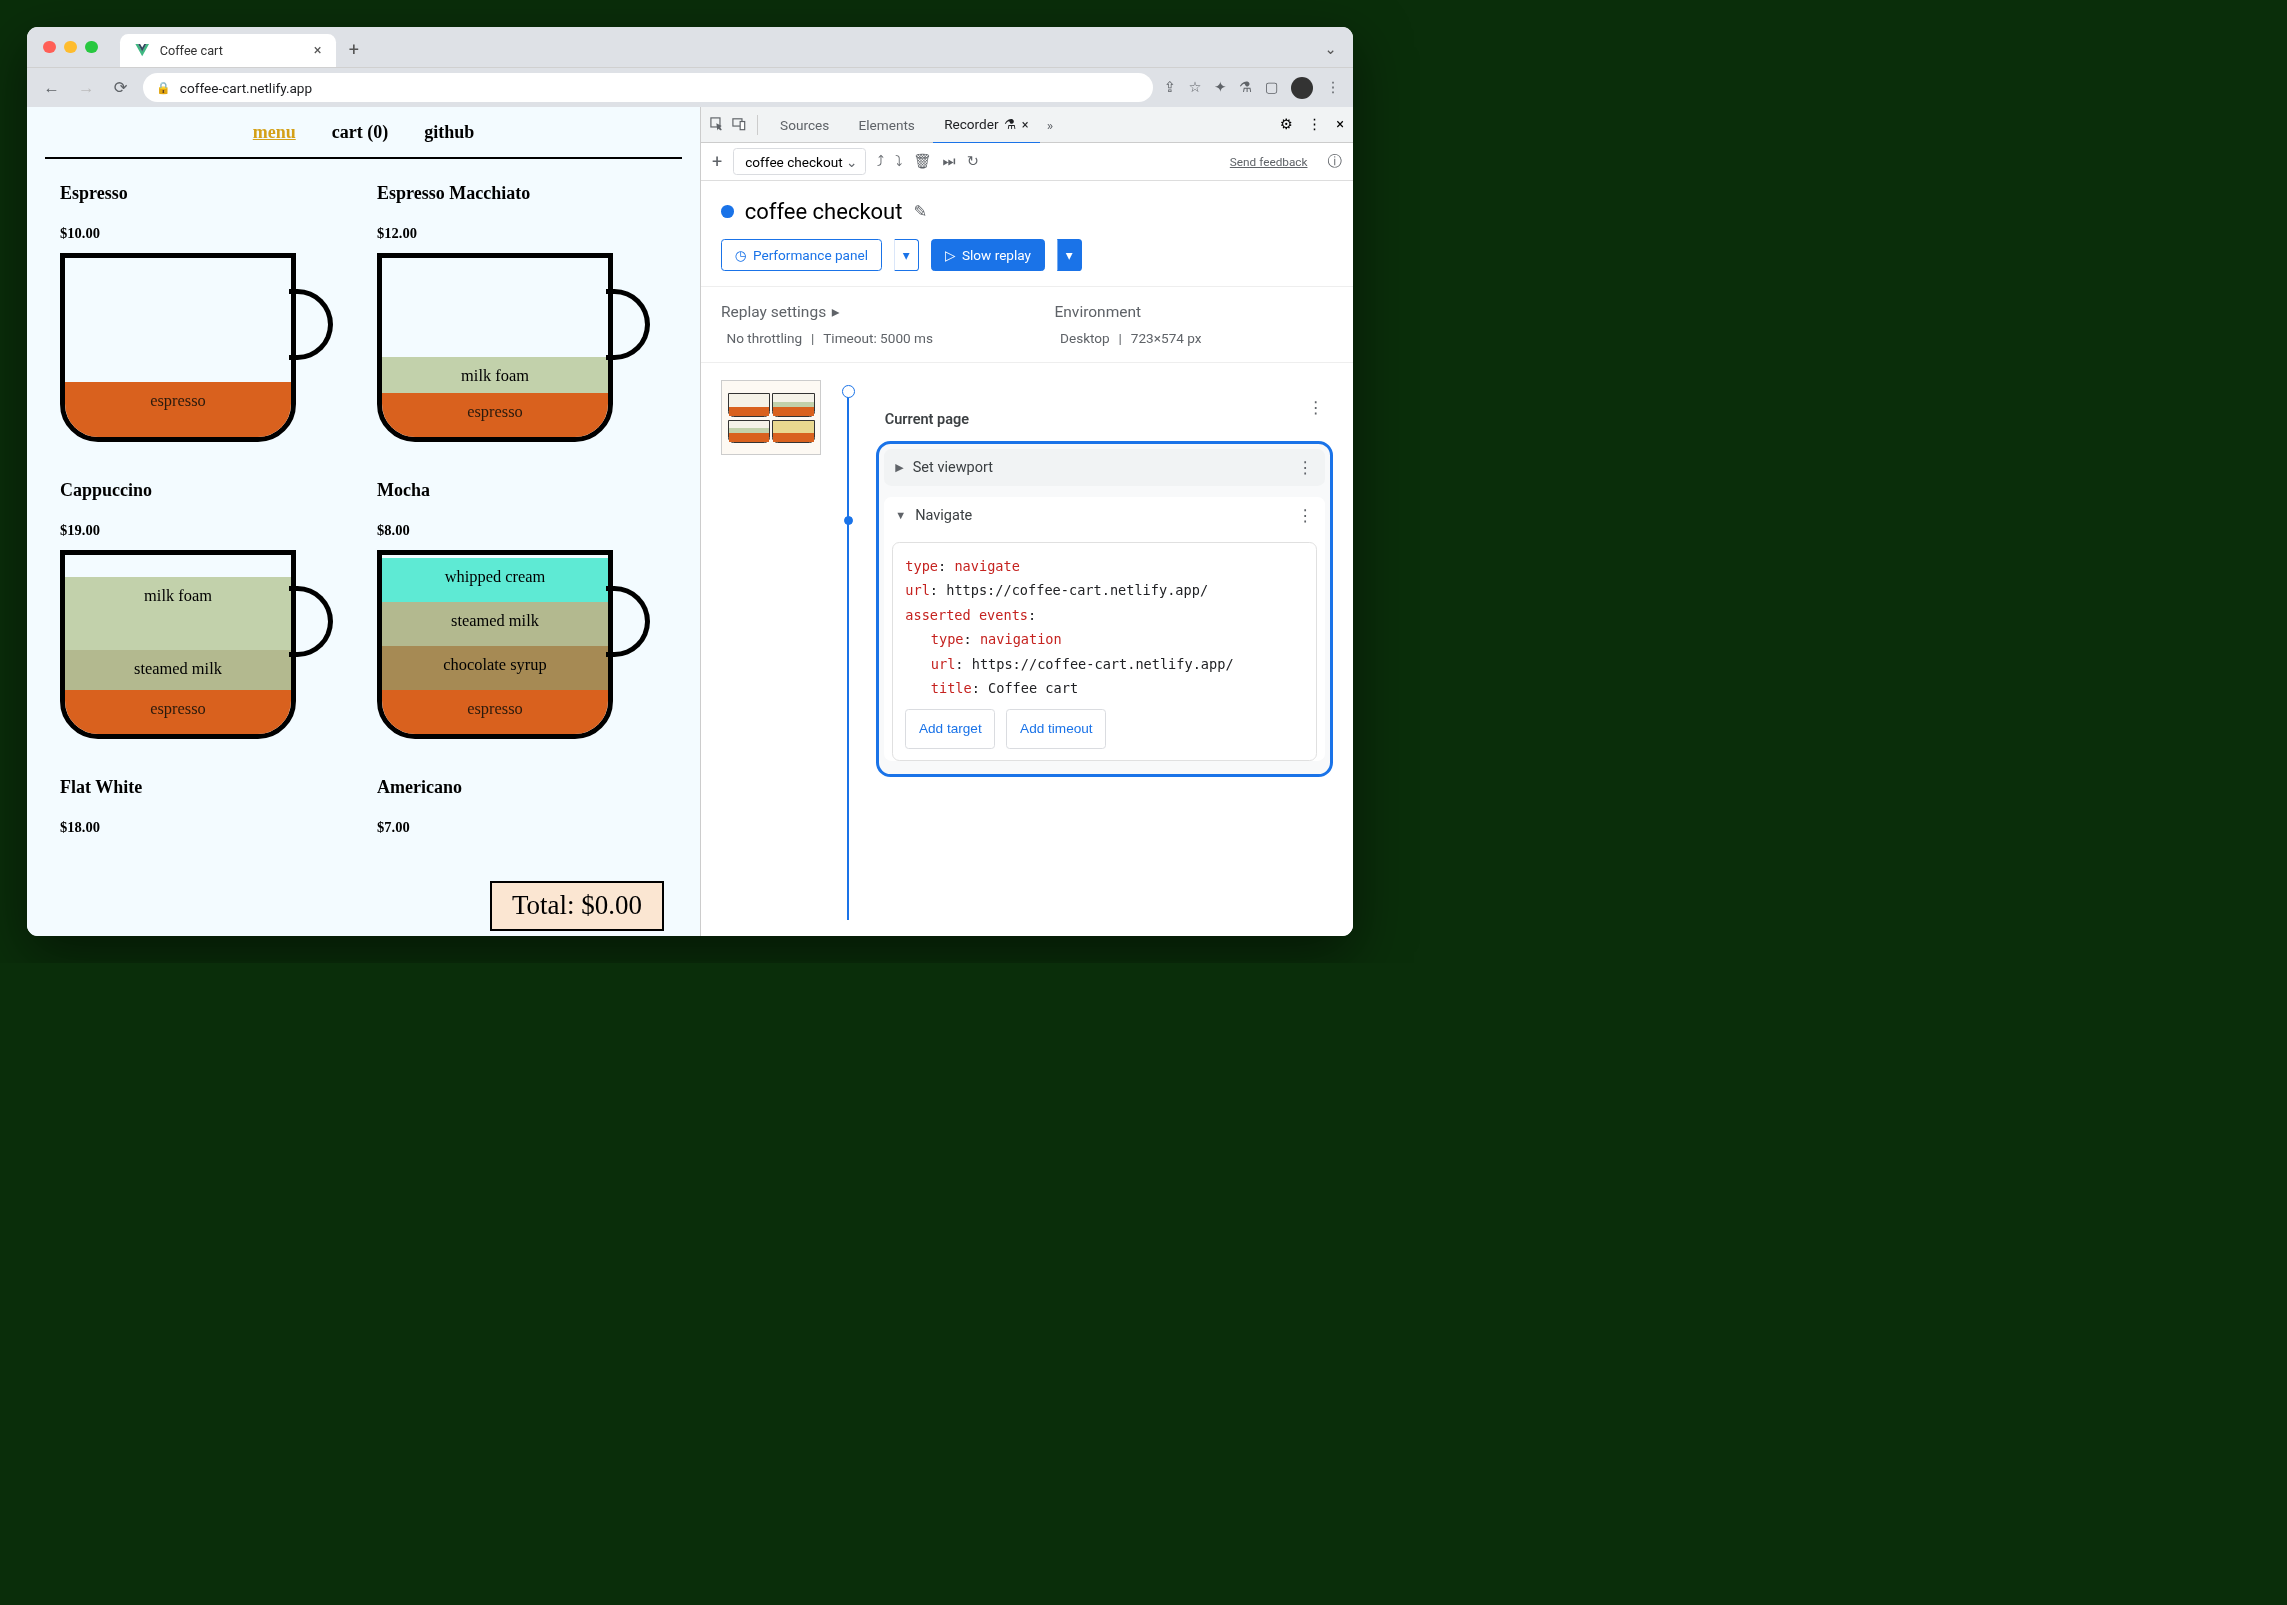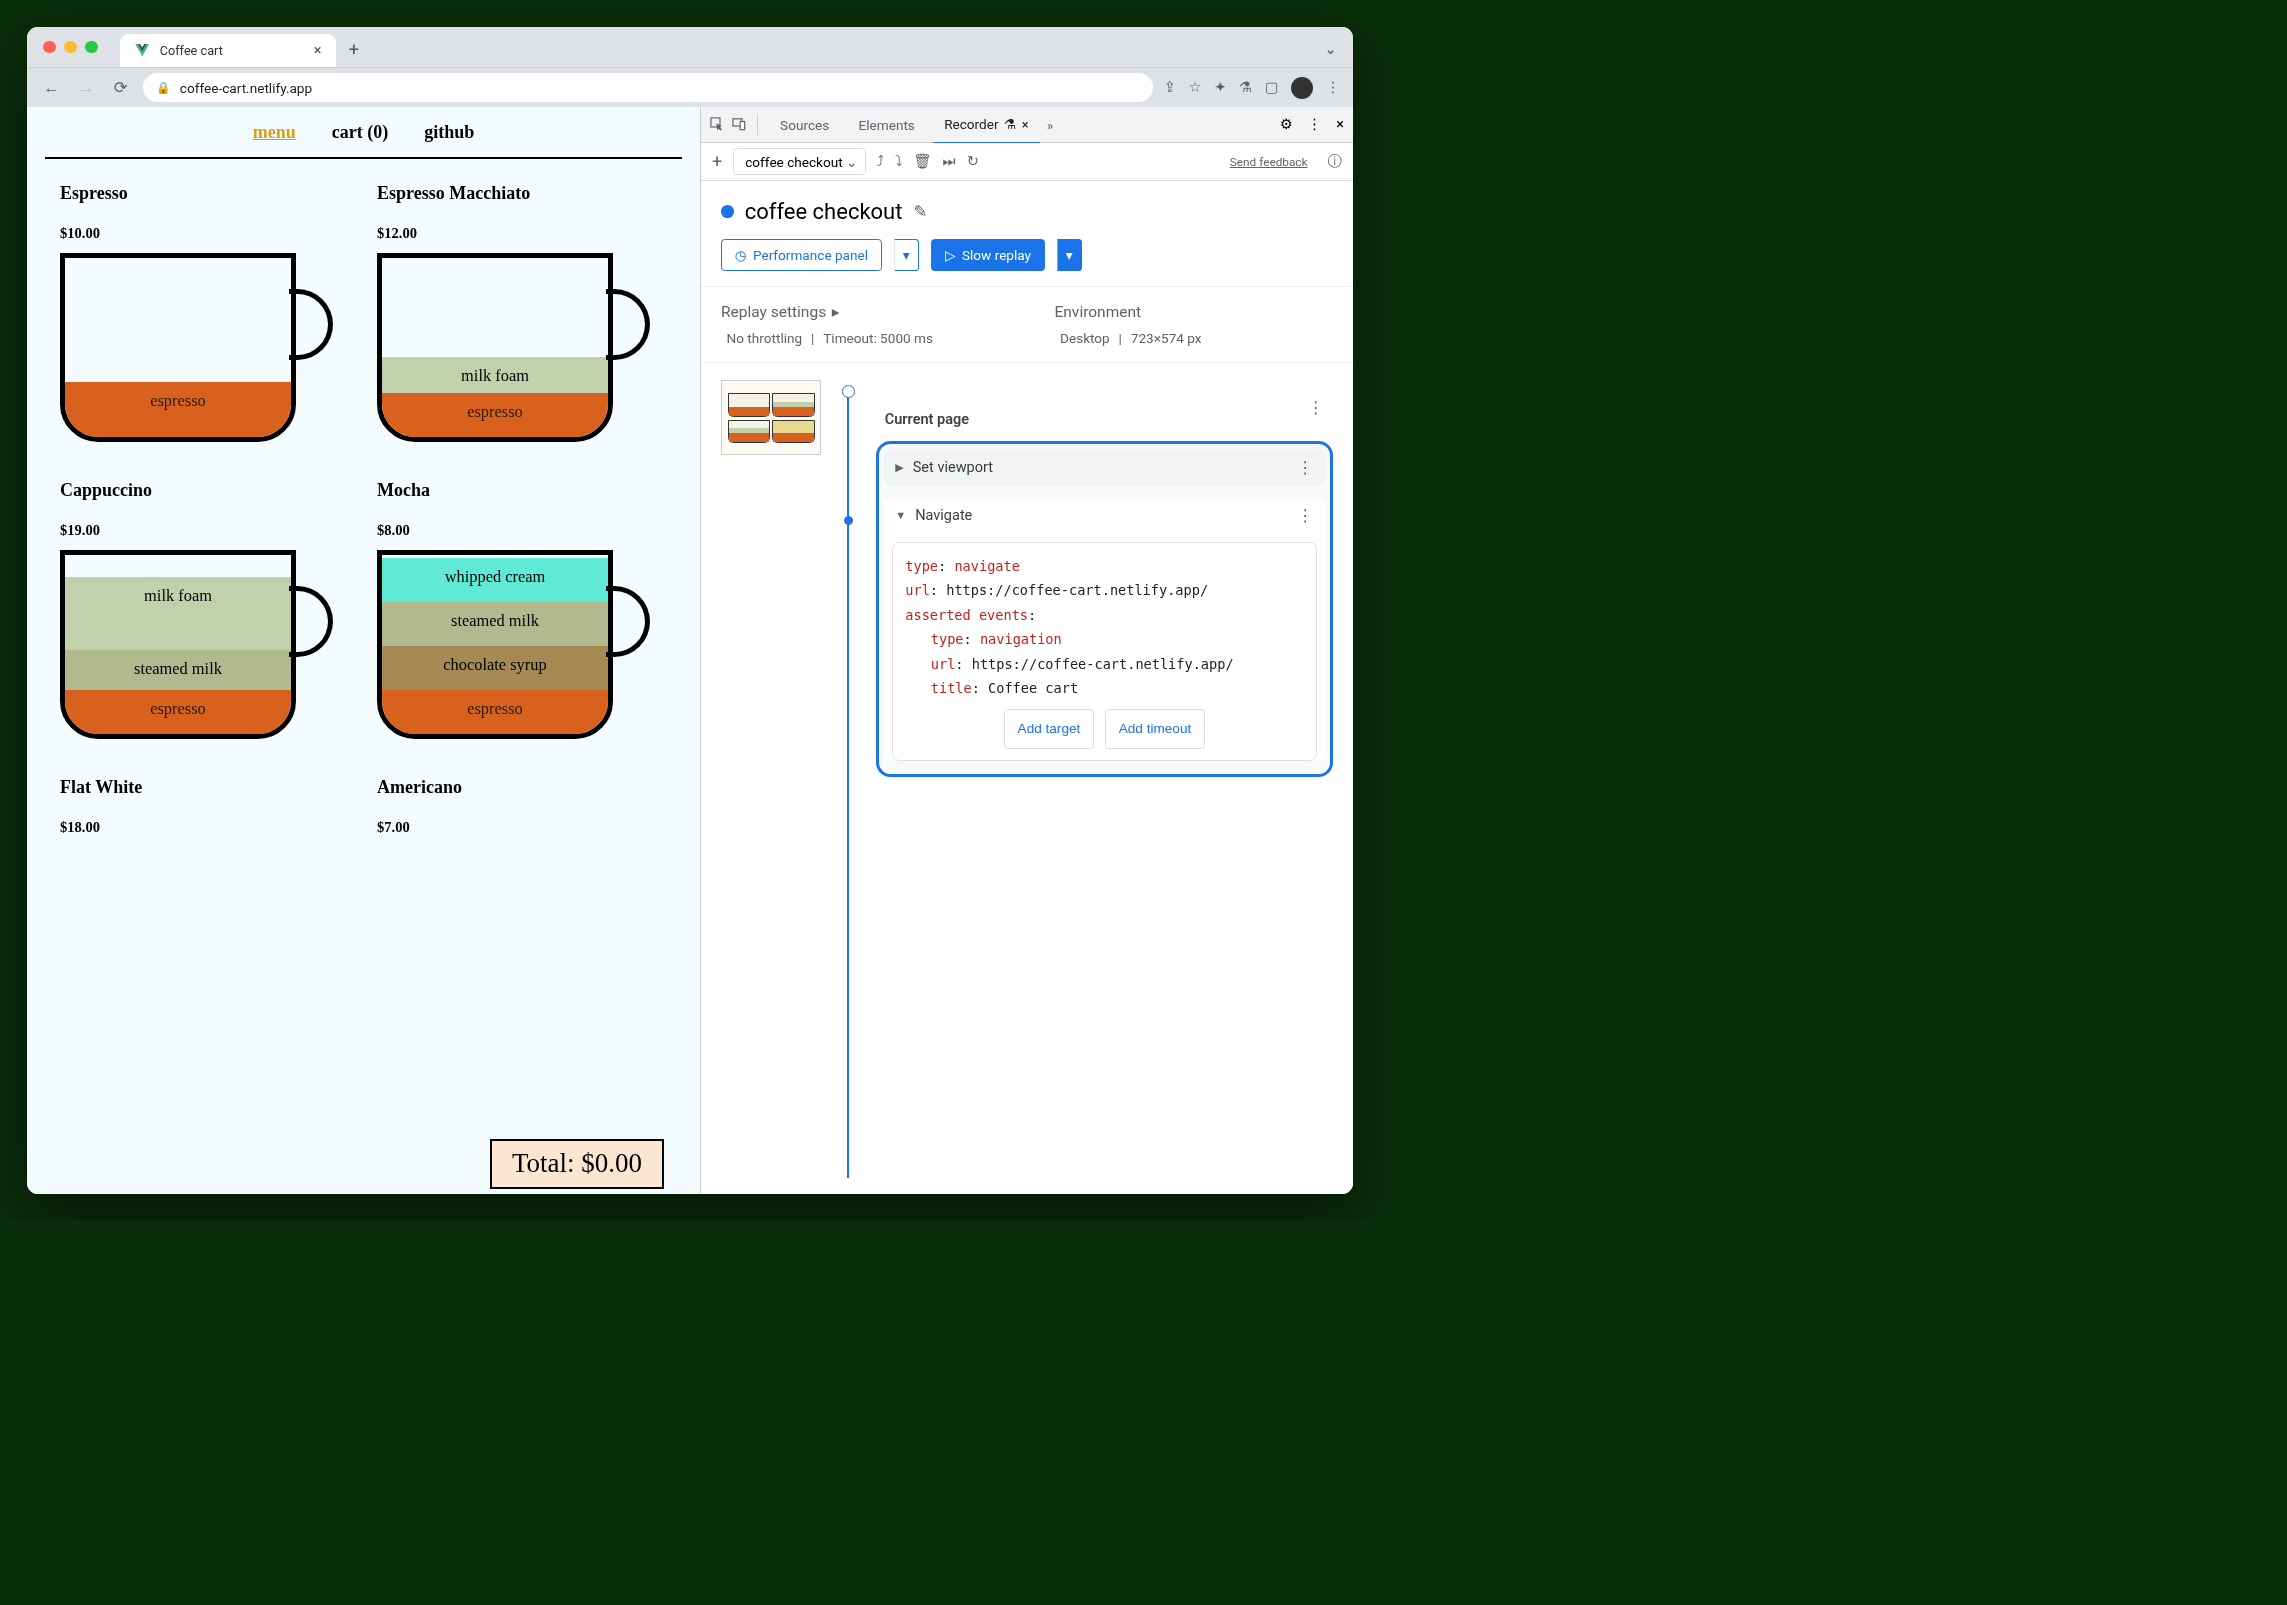--- a/index.html
+++ b/index.html
@@ -1,17 +1,17 @@
 <!DOCTYPE html>
 <html style="font-size:14.5px"><head>
 <meta charset="utf-8">
 <style>
 * { margin: 0; padding: 0; box-sizing: border-box; }
 body { font-family: -apple-system, BlinkMacSystemFont, "Segoe UI", Roboto, sans-serif; background: #0a2e0a; padding: 27px; }
-.window { background: #fff; border-radius: 11px; overflow: hidden; box-shadow: 0 18px 55px rgba(0,0,0,0.5); width: 1326px; height: 1167px; display: flex; flex-direction: column; }
+.window { background: #fff; border-radius: 11px; overflow: hidden; box-shadow: 0 18px 55px rgba(0,0,0,0.5); width: 1326px; height: 909px; display: flex; flex-direction: column; }
 .titlebar { background: #dee1e6; height: 40px; display: flex; align-items: center; padding: 0 16.4px; }
 .traffic { display: flex; gap: 8.2px; }
 .tl { width: 12.7px; height: 12.7px; border-radius: 50%; }
 .tl.r { background: #ff5f57; }
 .tl.y { background: #febc2e; }
 .tl.g { background: #28c840; }
 .tab { background: #fff; margin-left: 22px; height: 33px; border-radius: 8.2px 8.2px 0 0; display: flex; align-items: center; padding: 0 14.5px; gap: 9px; margin-top: 7.3px; }
 .tab-favicon { width: 16.4px; height: 16.4px; }
 .tab-title { font-size: 12.7px; color: #333; }
 .tab-close { font-size: 14.5px; color: #555; margin-left: 82px; }
@@ -86,21 +86,21 @@
 .step-row { display: flex; align-items: center; padding: 7.3px 9px; font-size: 14.5px; }
 .step-title { font-weight: 600; color: #3c4043; margin-top: 24px; }
 .step-menu { margin-left: auto; color: #5f6368; font-size: 16.4px; }
 .step-card { border: 3.6px solid #1a73e8; border-radius: 14.5px; background: #f8f9fa; padding: 5.5px; margin-top: 5.5px; }
 .step-card-inner { background: #f1f3f4; border-radius: 7.3px; }
 .collapse-row { display: flex; align-items: center; padding: 9px 11px; gap: 9px; font-size: 14.5px; color: #3c4043; }
 .chevron { font-size: 11px; color: #5f6368; }
 .step-expanded { background: #fff; border-radius: 7.3px; margin: 7.3px; border: 0.9px solid #e0e0e0; padding: 11px 12.7px; font-family: ui-monospace, Menlo, monospace; font-size: 13.6px; line-height: 1.8; color: #202124; }
 .k { color: #c5221f; }
 .indent { padding-left: 25.5px; }
-.step-buttons { display: flex; gap: 11px; margin-top: 9px; justify-content: center; }
+.step-buttons { display: flex; gap: 11px; margin-top: 9px; }
 .step-buttons .btn { border: 0.9px solid #dadce0; color: #1a73e8; background: #fff; font-family: -apple-system, sans-serif; font-size: 13.6px; padding: 6.4px 12.7px; }
 svg { display: block; }
 </style>
 </head>
 <body>
 
 <div class="window">
   <div class="titlebar">
     <div class="traffic">
       <div class="tl r"></div>

